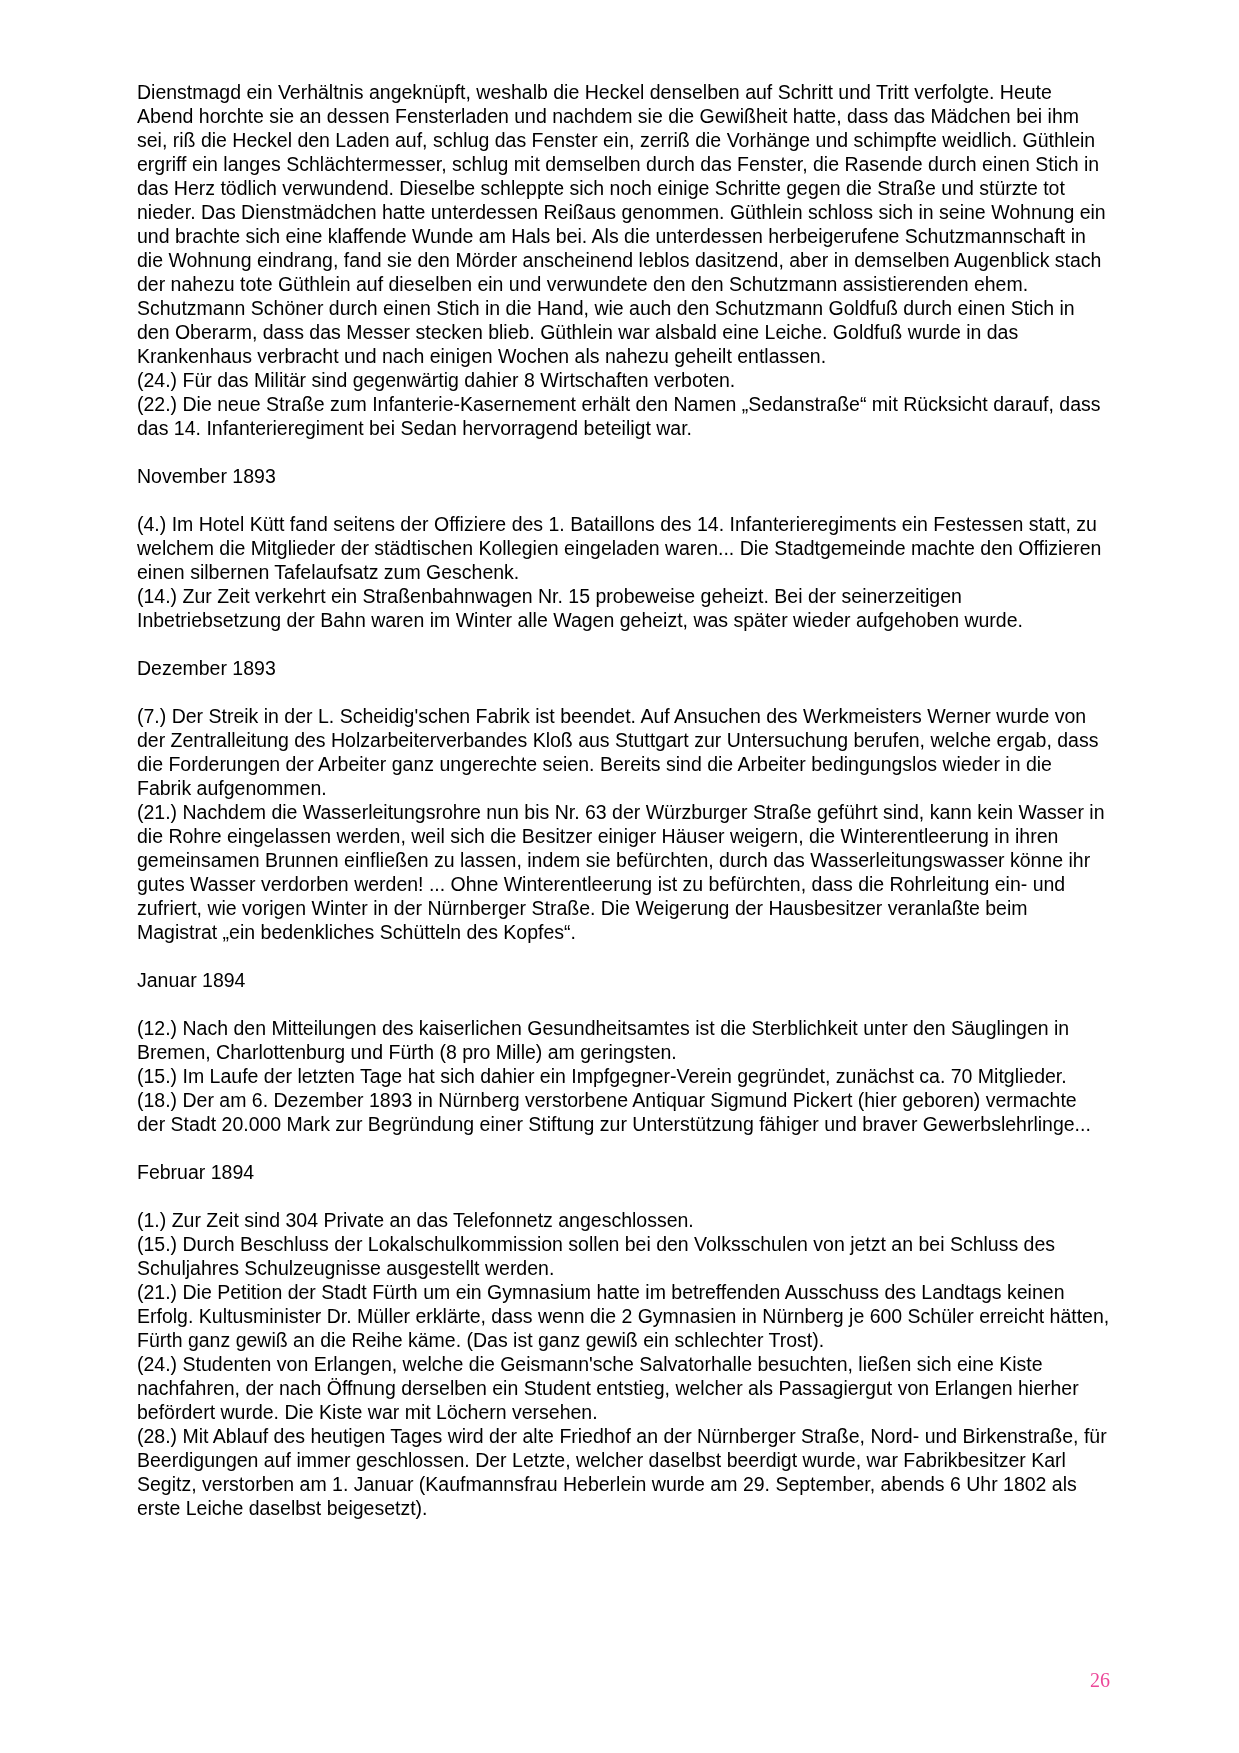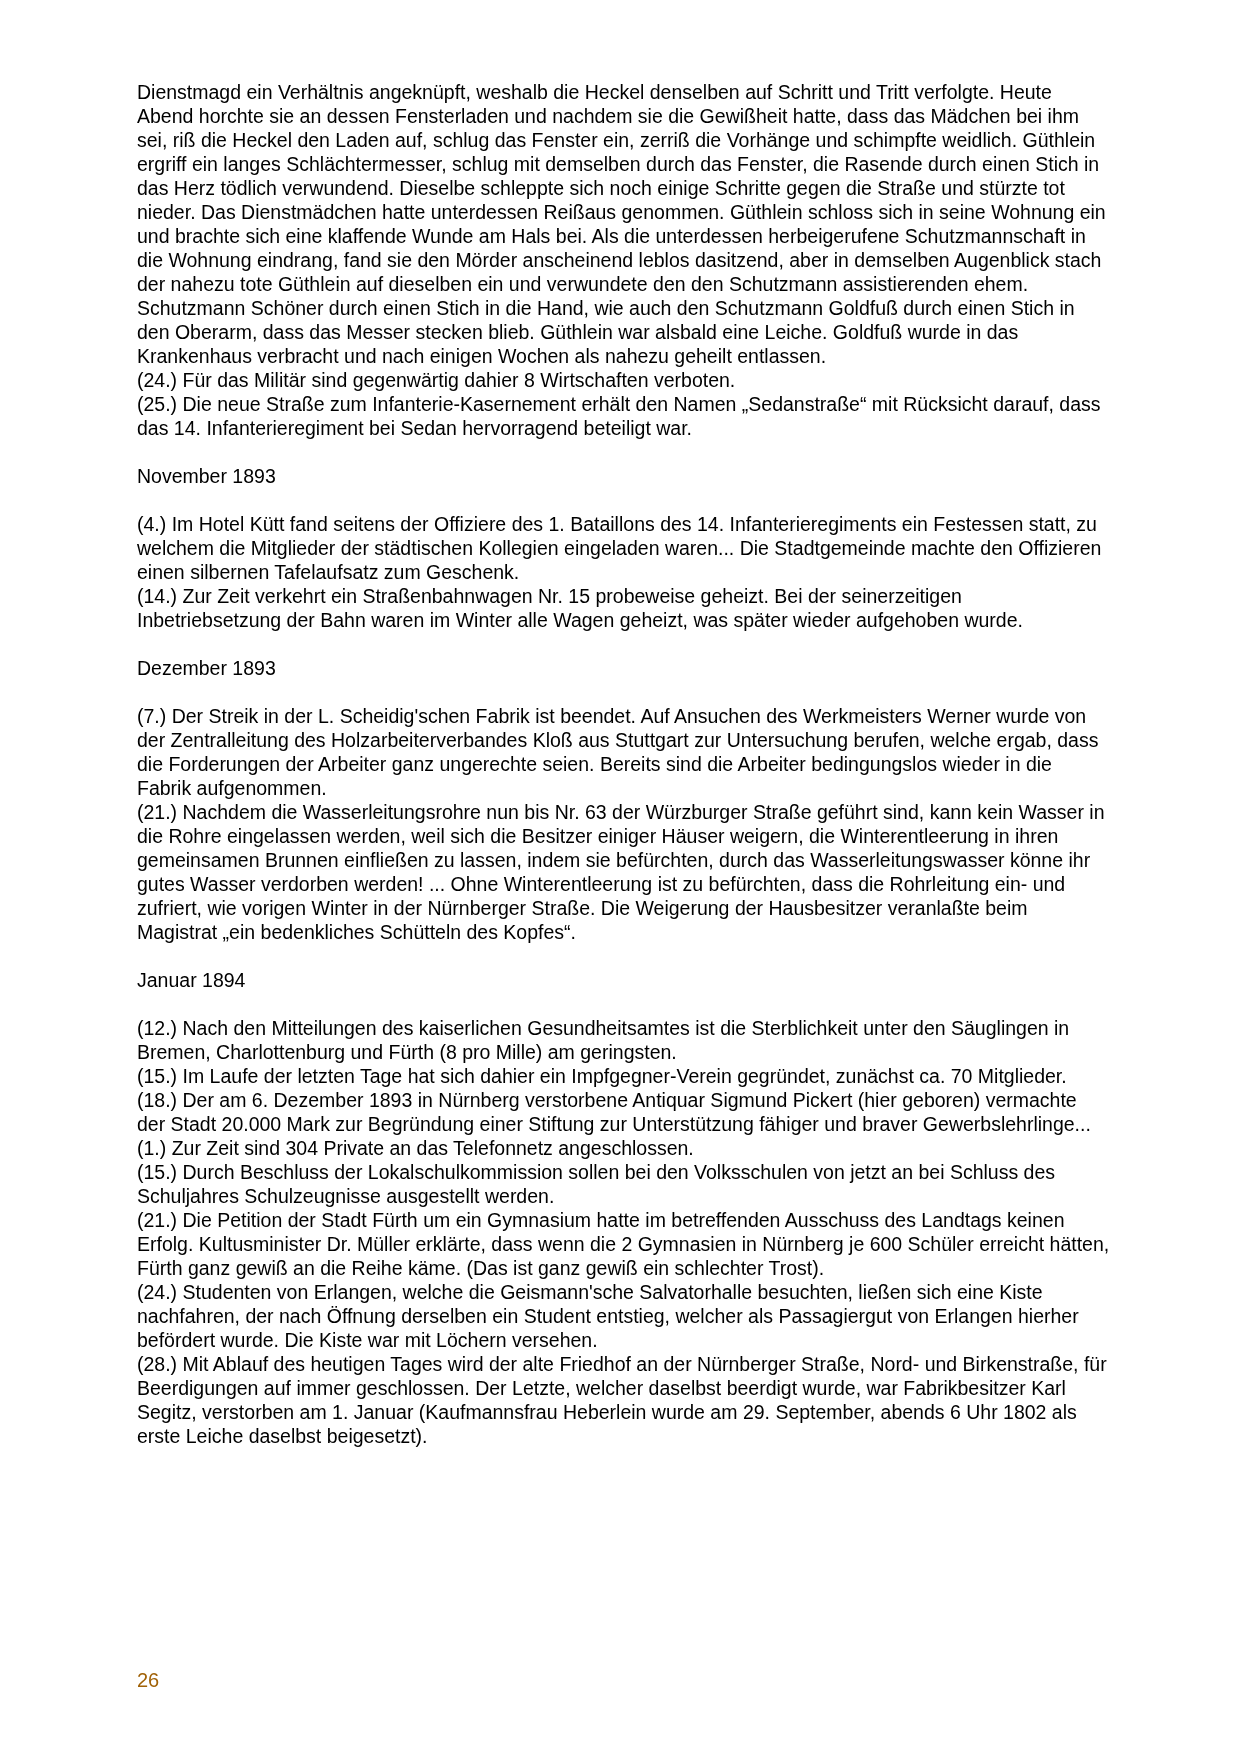--- a/index.html
+++ b/index.html
@@ -33,38 +33,38 @@
     font-size: 19.5px;
     line-height: 24px;
     font-weight: 400;
     margin: 24px 0;
   }
   .page-number {
     position: absolute;
     top: 1668px;
     left: 137px;
     width: 973px;
-    text-align: left;
-    font-family: Liberation Sans, sans-serif;
+    text-align: right;
+    font-family: Liberation Serif, serif;
     font-size: 20px;
     line-height: 24px;
-    color: #a16207;
+    color: #ec4899;
   }
 </style>
 </head>
 <body>
 
 <div class="page">
 
   <div class="page-text">
 
     <section>
       <p>Dienstmagd ein Verhältnis angeknüpft, weshalb die Heckel denselben auf Schritt und Tritt verfolgte. Heute Abend horchte sie an dessen Fensterladen und nachdem sie die Gewißheit hatte, dass das Mädchen bei ihm sei, riß die Heckel den Laden auf, schlug das Fenster ein, zerriß die Vorhänge und schimpfte weidlich. Güthlein ergriff ein langes Schlächtermesser, schlug mit demselben durch das Fenster, die Rasende durch einen Stich in das Herz tödlich verwundend. Dieselbe schleppte sich noch einige Schritte gegen die Straße und stürzte tot nieder. Das Dienstmädchen hatte unterdessen Reißaus genommen. Güthlein schloss sich in seine Wohnung ein und brachte sich eine klaffende Wunde am Hals bei. Als die unterdessen herbeigerufene Schutzmannschaft in die Wohnung eindrang, fand sie den Mörder anscheinend leblos dasitzend, aber in demselben Augenblick stach der nahezu tote Güthlein auf dieselben ein und verwundete den den Schutzmann assistierenden ehem. Schutzmann Schöner durch einen Stich in die Hand, wie auch den Schutzmann Goldfuß durch einen Stich in den Oberarm, dass das Messer stecken blieb. Güthlein war alsbald eine Leiche. Goldfuß wurde in das Krankenhaus verbracht und nach einigen Wochen als nahezu geheilt entlassen.</p>
       <p>(24.) Für das Militär sind gegenwärtig dahier 8 Wirtschaften verboten.</p>
-      <p>(25.) Die neue Straße zum Infanterie-Kasernement erhält den Namen „Sedanstraße“ mit Rücksicht darauf, dass das 14. Infanterieregiment bei Sedan hervorragend beteiligt war.</p>
+      <p>(22.) Die neue Straße zum Infanterie-Kasernement erhält den Namen „Sedanstraße“ mit Rücksicht darauf, dass das 14. Infanterieregiment bei Sedan hervorragend beteiligt war.</p>
     </section>
 
     <section>
       <h2>November 1893</h2>
       <p>(4.) Im Hotel Kütt fand seitens der Offiziere des 1. Bataillons des 14. Infanterieregiments ein Festessen statt, zu welchem die Mitglieder der städtischen Kollegien eingeladen waren... Die Stadtgemeinde machte den Offizieren einen silbernen Tafelaufsatz zum Geschenk.</p>
       <p>(14.) Zur Zeit verkehrt ein Straßenbahnwagen Nr. 15 probeweise geheizt. Bei der seinerzeitigen Inbetriebsetzung der Bahn waren im Winter alle Wagen geheizt, was später wieder aufgehoben wurde.</p>
     </section>
 
     <section>
       <h2>Dezember 1893</h2>
@@ -73,20 +73,21 @@
     </section>
 
     <section>
       <h2>Januar 1894</h2>
       <p>(12.) Nach den Mitteilungen des kaiserlichen Gesundheitsamtes ist die Sterblichkeit unter den Säuglingen in Bremen, Charlottenburg und Fürth (8 pro Mille) am geringsten.</p>
       <p>(15.) Im Laufe der letzten Tage hat sich dahier ein Impfgegner-Verein gegründet, zunächst ca. 70 Mitglieder.</p>
       <p>(18.) Der am 6. Dezember 1893 in Nürnberg verstorbene Antiquar Sigmund Pickert (hier geboren) vermachte der Stadt 20.000 Mark zur Begründung einer Stiftung zur Unterstützung fähiger und braver Gewerbslehrlinge...</p>
     </section>
 
     <section>
+      <h2>Februar 1894</h2>
       <p>(1.) Zur Zeit sind 304 Private an das Telefonnetz angeschlossen.</p>
       <p>(15.) Durch Beschluss der Lokalschulkommission sollen bei den Volksschulen von jetzt an bei Schluss des Schuljahres Schulzeugnisse ausgestellt werden.</p>
       <p>(21.) Die Petition der Stadt Fürth um ein Gymnasium hatte im betreffenden Ausschuss des Landtags keinen Erfolg. Kultusminister Dr. Müller erklärte, dass wenn die 2 Gymnasien in Nürnberg je 600 Schüler erreicht hätten, Fürth ganz gewiß an die Reihe käme. (Das ist ganz gewiß ein schlechter Trost).</p>
       <p>(24.) Studenten von Erlangen, welche die Geismann'sche Salvatorhalle besuchten, ließen sich eine Kiste nachfahren, der nach Öffnung derselben ein Student entstieg, welcher als Passagiergut von Erlangen hierher befördert wurde. Die Kiste war mit Löchern versehen.</p>
       <p>(28.) Mit Ablauf des heutigen Tages wird der alte Friedhof an der Nürnberger Straße, Nord- und Birkenstraße, für Beerdigungen auf immer geschlossen. Der Letzte, welcher daselbst beerdigt wurde, war Fabrikbesitzer Karl Segitz, verstorben am 1. Januar (Kaufmannsfrau Heberlein wurde am 29. September, abends 6 Uhr 1802 als erste Leiche daselbst beigesetzt).</p>
     </section>
 
   </div>
 
   <div class="page-number">26</div>

